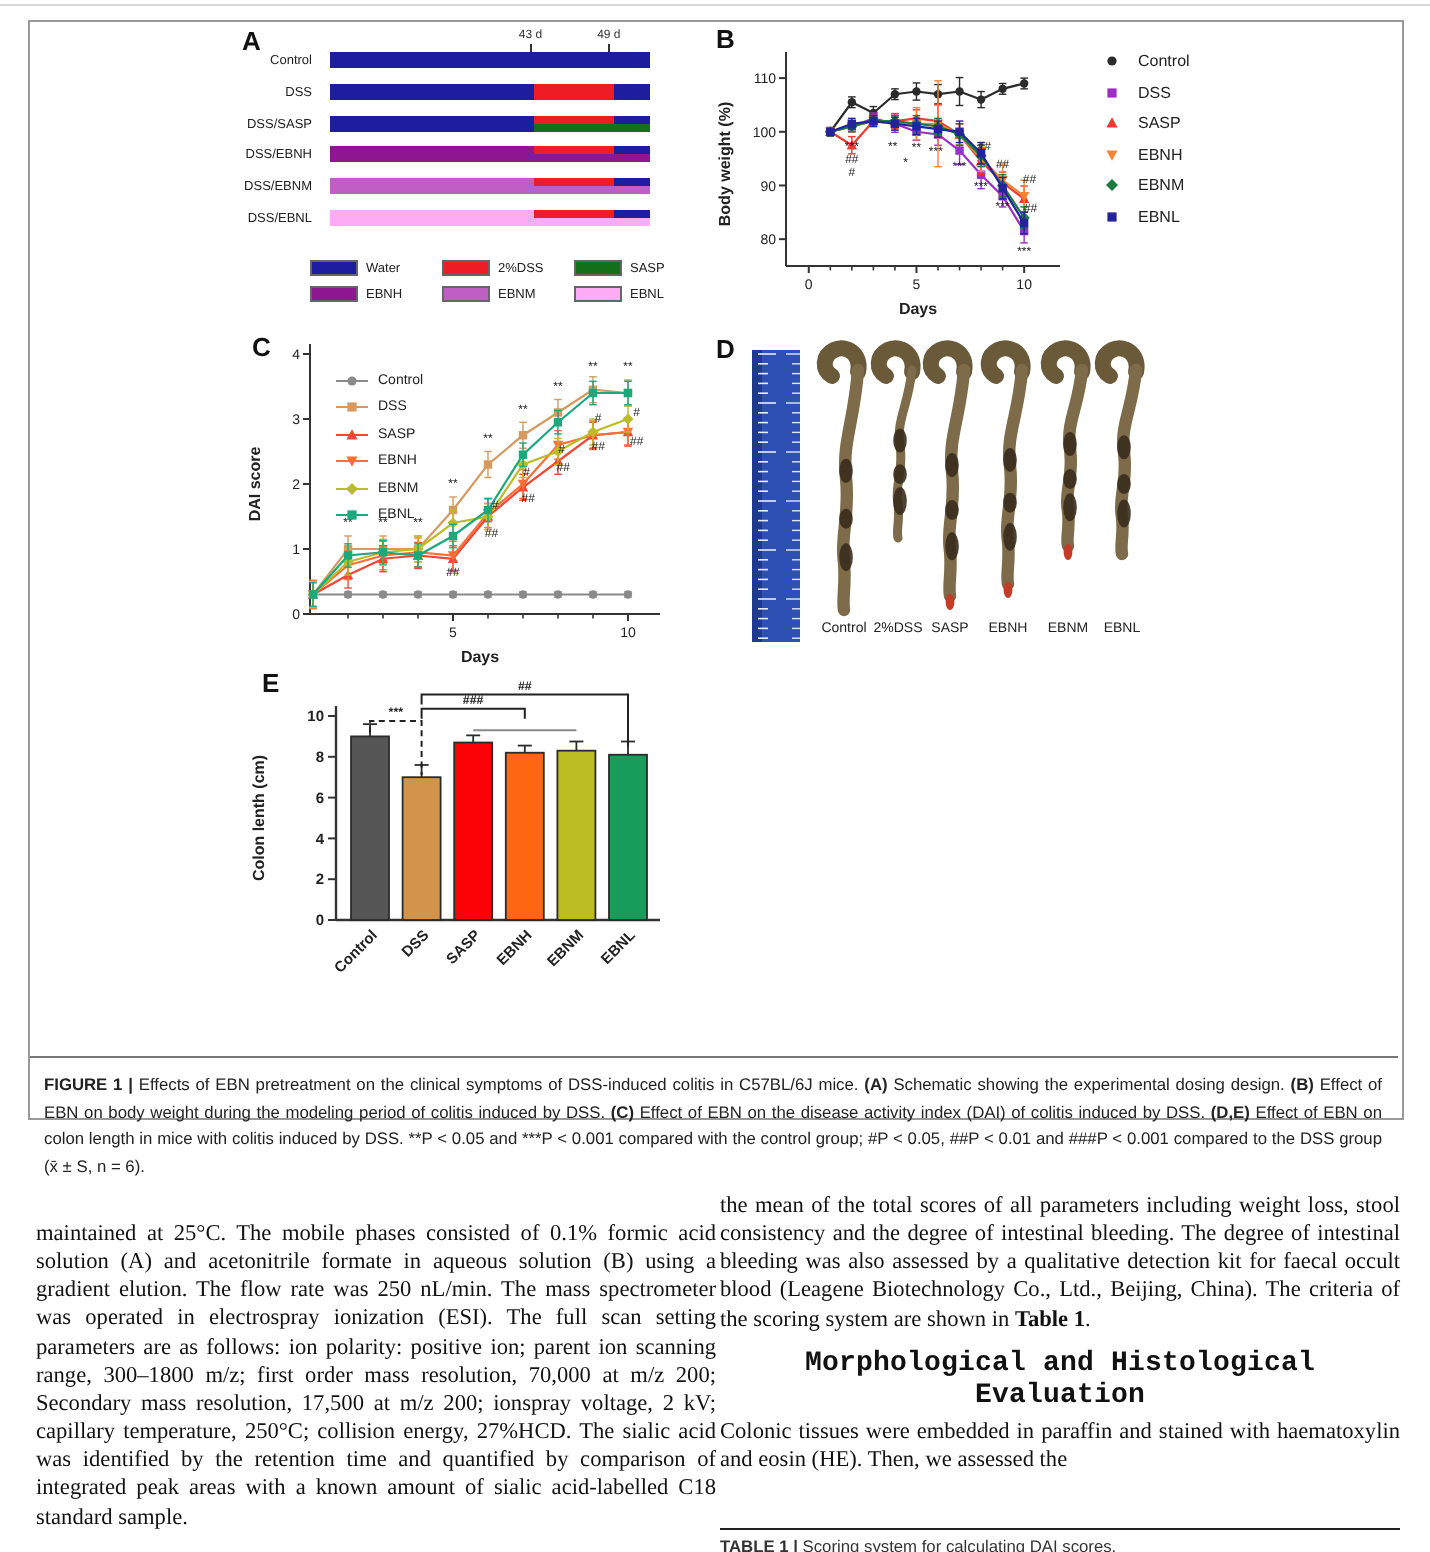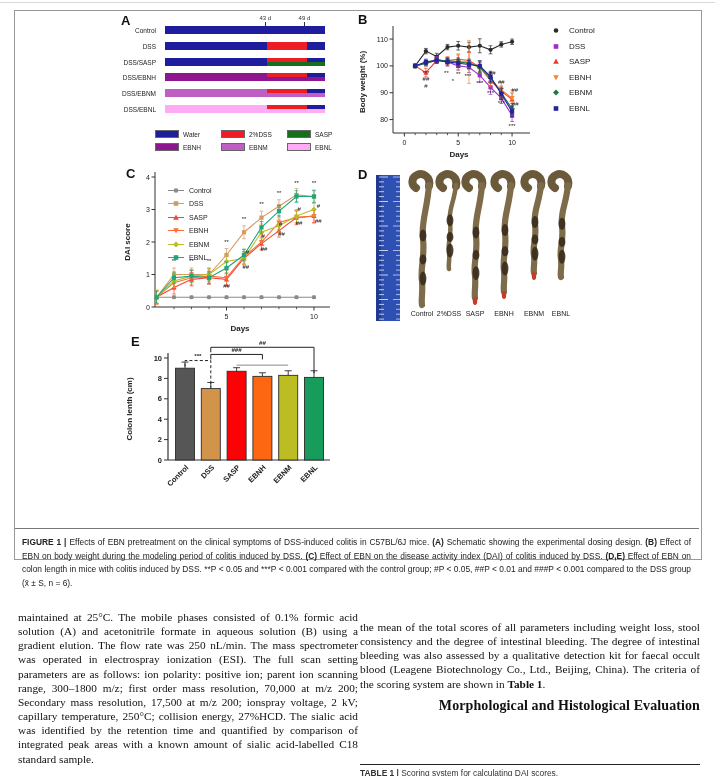--- a/index.html
+++ b/index.html
@@ -28,23 +28,23 @@
   .legendC .entry{margin-bottom:4.4px;}
   .legendC .lbl{font-size:7px;}
   
   .caption{position:absolute;left:15px;top:492px;width:684px;height:65px;border-top:1px solid #777;
            padding:7px 8px 0 7px;box-sizing:border-box;margin-top:36px;}
   .caption-text{font-size:8.4px;line-height:13.6px;color:#222;text-align:justify;}
   
   .bodycol{position:absolute;width:340px;font-family:"Liberation Serif",serif;
            font-size:11.3px;line-height:14.15px;color:#111;text-align:justify;margin-top:16px;}
   .col-left{left:18px;top:594px;}
-  .col-right{left:360px;top:604px;}
-  .section-heading{font-family:Liberation Serif, serif;font-weight:bold;font-size:14px;
-                   line-height:16px;margin:7px 0 3px 0;text-align:right;letter-spacing:0.1px;}
+  .col-right{left:360px;top:580px;}
+  .section-heading{font-family:Liberation Mono, monospace;font-weight:bold;font-size:14px;
+                   line-height:16px;margin:7px 0 3px 0;text-align:center;letter-spacing:0.1px;}
   .table-rule{position:absolute;left:360px;top:764px;width:340px;border-top:1.4px solid #222;}
   .table-caption{position:absolute;left:360px;top:768px;width:340px;font-size:8.4px;color:#333;}
   svg{display:block;}
   .chart{position:absolute;}
 </style>
 </head>
 <body>
 
 <div class="page">
   <div class="top-edge"></div>
@@ -963,17 +963,18 @@
     <div class="caption-text"><span style="font-weight: bold;">FIGURE 1 | </span><span>Effects of EBN pretreatment on the clinical symptoms of DSS-induced colitis in C57BL/6J mice. </span><span style="font-weight: bold;">(A)</span><span> Schematic showing the experimental dosing design. </span><span style="font-weight: bold;">(B)</span><span> Effect of EBN on body weight during the modeling period of colitis induced by DSS. </span><span style="font-weight: bold;">(C)</span><span> Effect of EBN on the disease activity index (DAI) of colitis induced by DSS. </span><span style="font-weight: bold;">(D,E)</span><span> Effect of EBN on colon length in mice with colitis induced by DSS. **P &lt; 0.05 and ***P &lt; 0.001 compared with the control group; #P &lt; 0.05, ##P &lt; 0.01 and ###P &lt; 0.001 compared to the DSS group (x̄ ± S, n = 6).</span></div>
   </div>
 
   <div class="bodycol col-left">
     <p style="margin:0;">maintained at 25°C. The mobile phases consisted of 0.1% formic acid solution (A) and acetonitrile formate in aqueous solution (B) using a gradient elution. The flow rate was 250 nL/min. The mass spectrometer was operated in electrospray ionization (ESI). The full scan setting parameters are as follows: ion polarity: positive ion; parent ion scanning range, 300–1800 m/z; first order mass resolution, 70,000 at m/z 200; Secondary mass resolution, 17,500 at m/z 200; ionspray voltage, 2 kV; capillary temperature, 250°C; collision energy, 27%HCD. The sialic acid was identified by the retention time and quantified by comparison of integrated peak areas with a known amount of sialic acid-labelled C18 standard sample.</p>
   </div>
 
   <div class="bodycol col-right">
     <p style="margin:0;"><span>the mean of the total scores of all parameters including weight loss, stool consistency and the degree of intestinal bleeding. The degree of intestinal bleeding was also assessed by a qualitative detection kit for faecal occult blood (Leagene Biotechnology Co., Ltd., Beijing, China). The criteria of the scoring system are shown in </span><span style="font-weight: bold;">Table 1</span><span>.</span></p>
     <h2 class="section-heading">Morphological and Histological Evaluation</h2>
+    <p style="margin:0;">Colonic tissues were embedded in paraffin and stained with haematoxylin and eosin (HE). Then, we assessed the</p>
   </div>
 
   <div class="table-rule"></div>
   <div class="table-caption"><span style="font-weight: bold;">TABLE 1 | </span><span>Scoring system for calculating DAI scores.</span></div>
 </div>
 
 </body></html>

